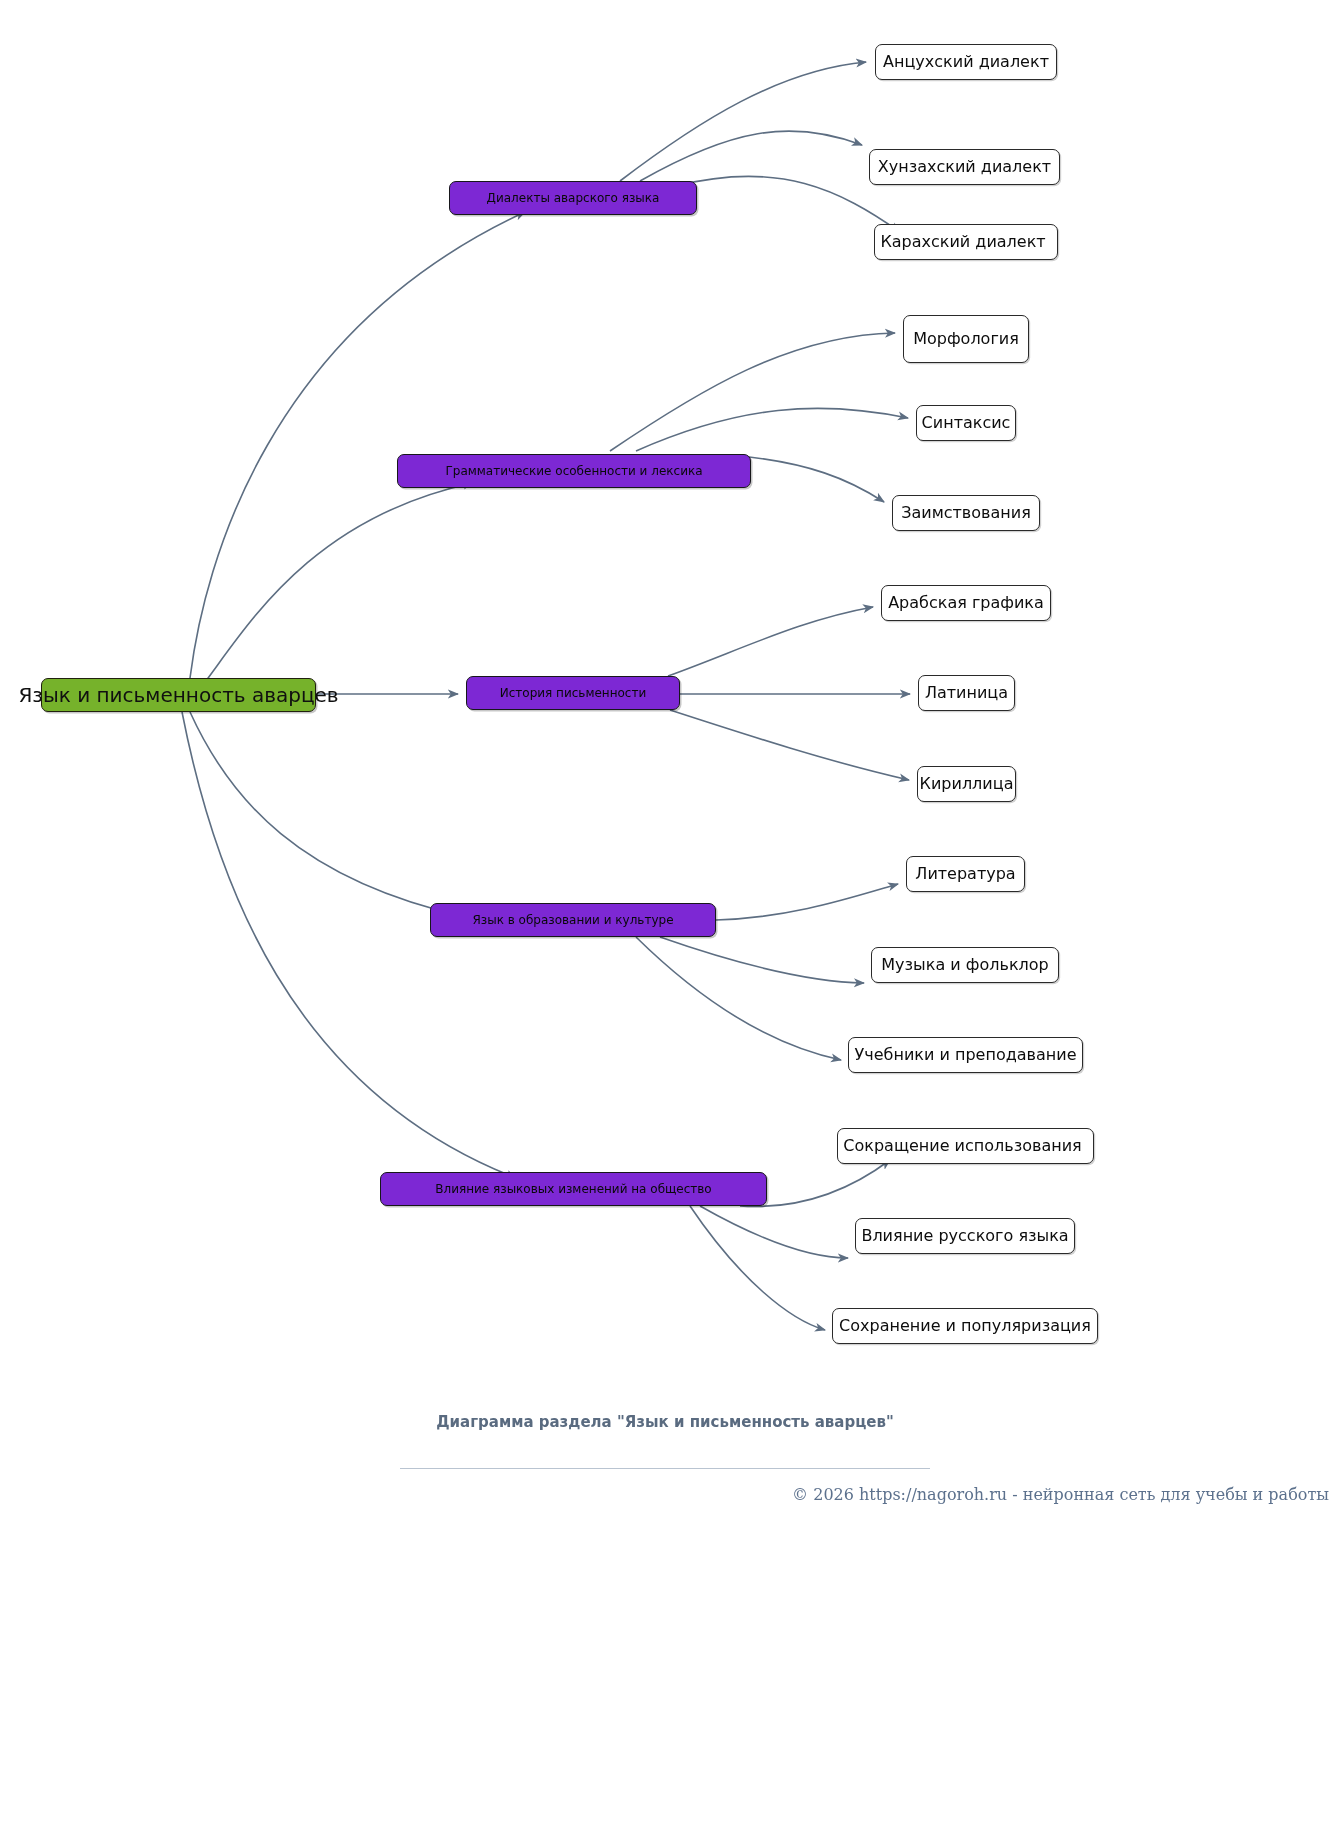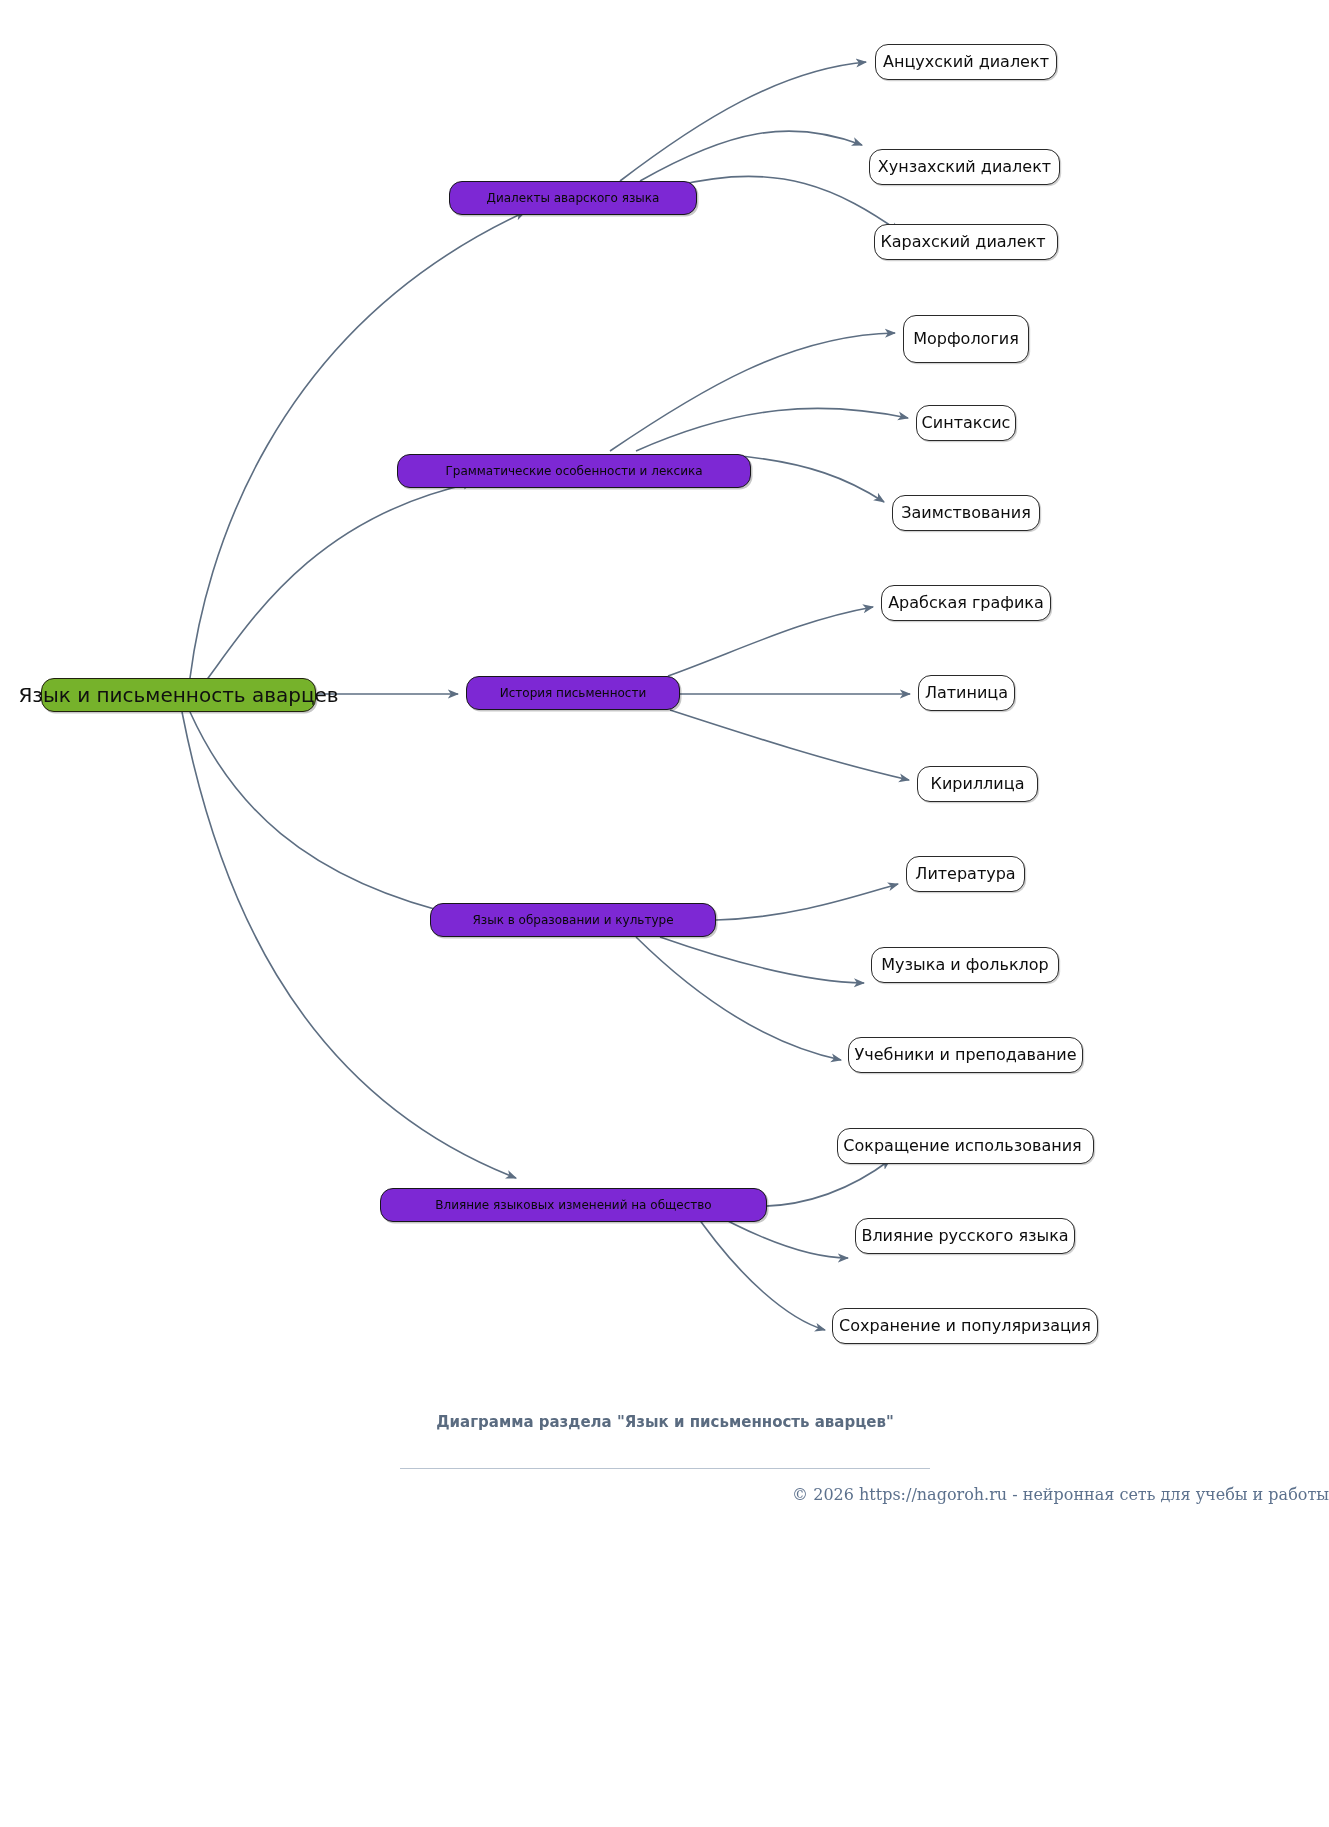--- a/index.html
+++ b/index.html
@@ -32,21 +32,21 @@
     pointer-events: none;
   }
 
   .node {
     position: absolute;
     box-sizing: border-box;
     display: flex;
     align-items: center;
     justify-content: center;
     white-space: nowrap;
-    border-radius: 13px;
+    border-radius: 7px;
     border: 1.4px solid #1c1c1c;
     text-align: center;
     line-height: 1;
     padding: 0 14px;
   }
 
   .node-root {
     background: #76b22b;
     color: #101010;
     font-size: 20px;
@@ -175,38 +175,38 @@
 
   <div class="node node-branch" style="left:466px; top:676px; width:214px; height:34px;">
     <span>История письменности</span>
   </div>
   <div class="node node-leaf" style="left:881px; top:585px; width:170px; height:36px;">
     <span>Арабская графика</span>
   </div>
   <div class="node node-leaf" style="left:918px; top:675px; width:97px; height:36px;">
     <span>Латиница</span>
   </div>
-  <div class="node node-leaf" style="left:917px; top:766px; width:121px; height:36px;">
+  <div class="node node-leaf" style="left:917px; top:766px; width:99px; height:36px;">
     <span>Кириллица</span>
   </div>
 
   <div class="node node-branch" style="left:430px; top:903px; width:286px; height:34px;">
     <span>Язык в образовании и культуре</span>
   </div>
   <div class="node node-leaf" style="left:906px; top:856px; width:119px; height:36px;">
     <span>Литература</span>
   </div>
   <div class="node node-leaf" style="left:871px; top:947px; width:188px; height:36px;">
     <span>Музыка и фольклор</span>
   </div>
   <div class="node node-leaf" style="left:848px; top:1037px; width:235px; height:36px;">
     <span>Учебники и преподавание</span>
   </div>
 
-  <div class="node node-branch" style="left:380px; top:1172px; width:387px; height:34px;margin-top:16px;">
+  <div class="node node-branch" style="left:380px; top:1172px; width:387px; height:34px;">
     <span>Влияние языковых изменений на общество</span>
   </div>
   <div class="node node-leaf" style="left:837px; top:1128px; width:257px; height:36px;padding-left:8px;">
     <span>Сокращение использования</span>
   </div>
   <div class="node node-leaf" style="left:855px; top:1218px; width:220px; height:36px;">
     <span>Влияние русского языка</span>
   </div>
   <div class="node node-leaf" style="left:832px; top:1308px; width:266px; height:36px;">
     <span>Сохранение и популяризация</span>

